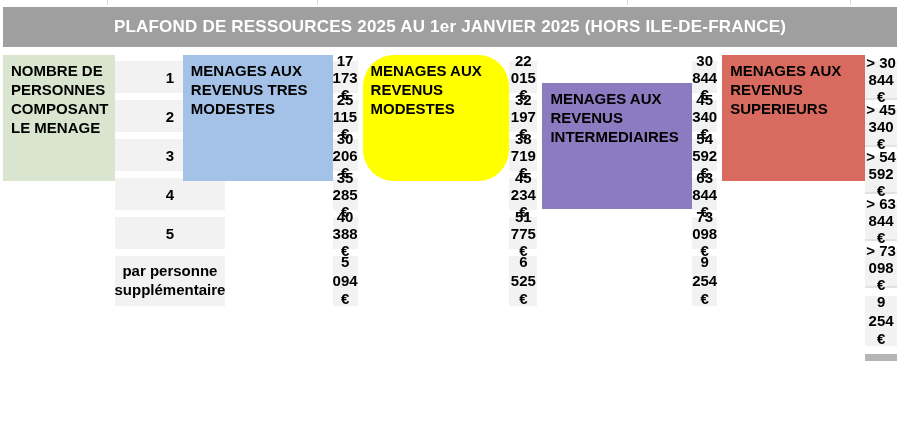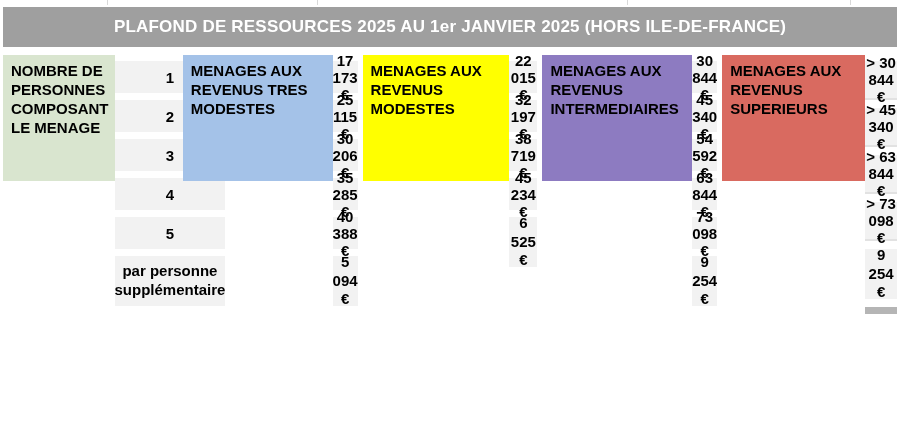--- a/index.html
+++ b/index.html
@@ -43,22 +43,22 @@
   .hdr {
     height: 126px;
     box-sizing: border-box;
     padding: 7px 6px 0 8px;
     font-weight: bold;
     font-size: 15px;
     line-height: 1.26;
   }
   .hdr-household      { background: #d9e5cf; }
   .hdr-tres-modestes  { background: #a4c2e8; }
-  .hdr-modestes       { background: #ffff00; }
-  .hdr-intermediaires { background: #8d7bc1; }
+  .hdr-modestes       { background: #ffff00; border-radius: 31px; }
+  .hdr-intermediaires { background: #8d7bc1; margin-top: 28px; }
   .hdr-superieurs     { background: #d96a60; }
 
   .cells { margin-top: 6px; display: flex; flex-direction: column; gap: 7px; }
   .cell {
     height: 32px;
     background: #f2f2f2;
     display: flex;
     align-items: center;
     justify-content: center;
     font-weight: bold;
@@ -115,20 +115,21 @@
       </div>
     </div>
 
     <div class="col">
       <div class="hdr hdr-modestes">MENAGES AUX REVENUS MODESTES</div>
       <div class="cells">
         <div class="cell">22 015 €</div>
         <div class="cell">32 197 €</div>
         <div class="cell">38 719 €</div>
         <div class="cell">45 234 €</div>
+        <div class="cell">51 775 €</div>
         <div class="cell tall">6 525 €</div>
       </div>
     </div>
 
     <div class="col">
       <div class="hdr hdr-intermediaires">MENAGES AUX REVENUS INTERMEDIAIRES</div>
       <div class="cells">
         <div class="cell">30 844 €</div>
         <div class="cell">45 340 €</div>
         <div class="cell">54 592 €</div>
@@ -136,20 +137,21 @@
         <div class="cell">73 098 €</div>
         <div class="cell tall">9 254 €</div>
       </div>
     </div>
 
     <div class="col col-last">
       <div class="hdr hdr-superieurs">MENAGES AUX REVENUS SUPERIEURS</div>
       <div class="cells">
         <div class="cell">&gt; 30 844 €</div>
         <div class="cell">&gt; 45 340 €</div>
+        <div class="cell">&gt; 54 592 €</div>
         <div class="cell">&gt; 63 844 €</div>
         <div class="cell">&gt; 73 098 €</div>
         <div class="cell tall">9 254 €</div>
         <div class="bottom-strip"></div>
       </div>
     </div>
 
   </div>
 </div>
 

